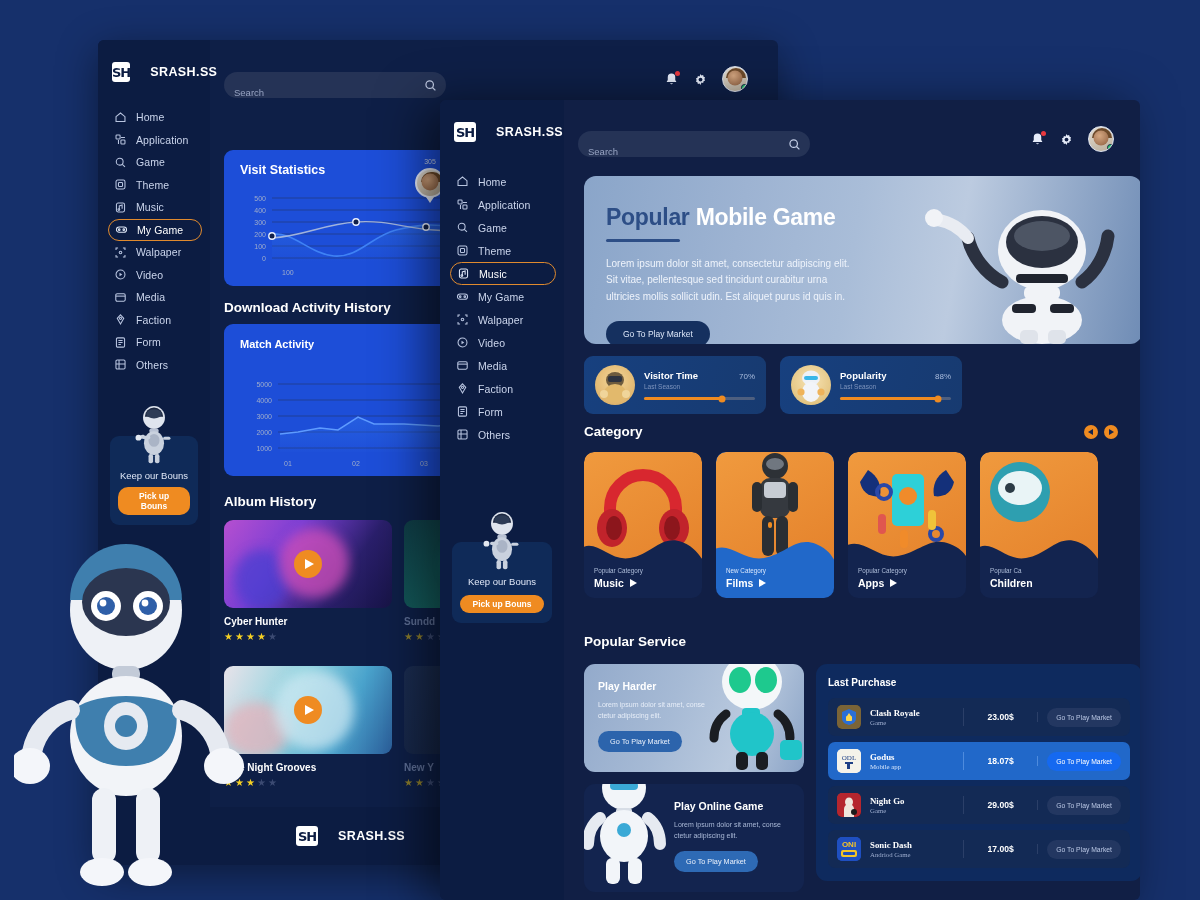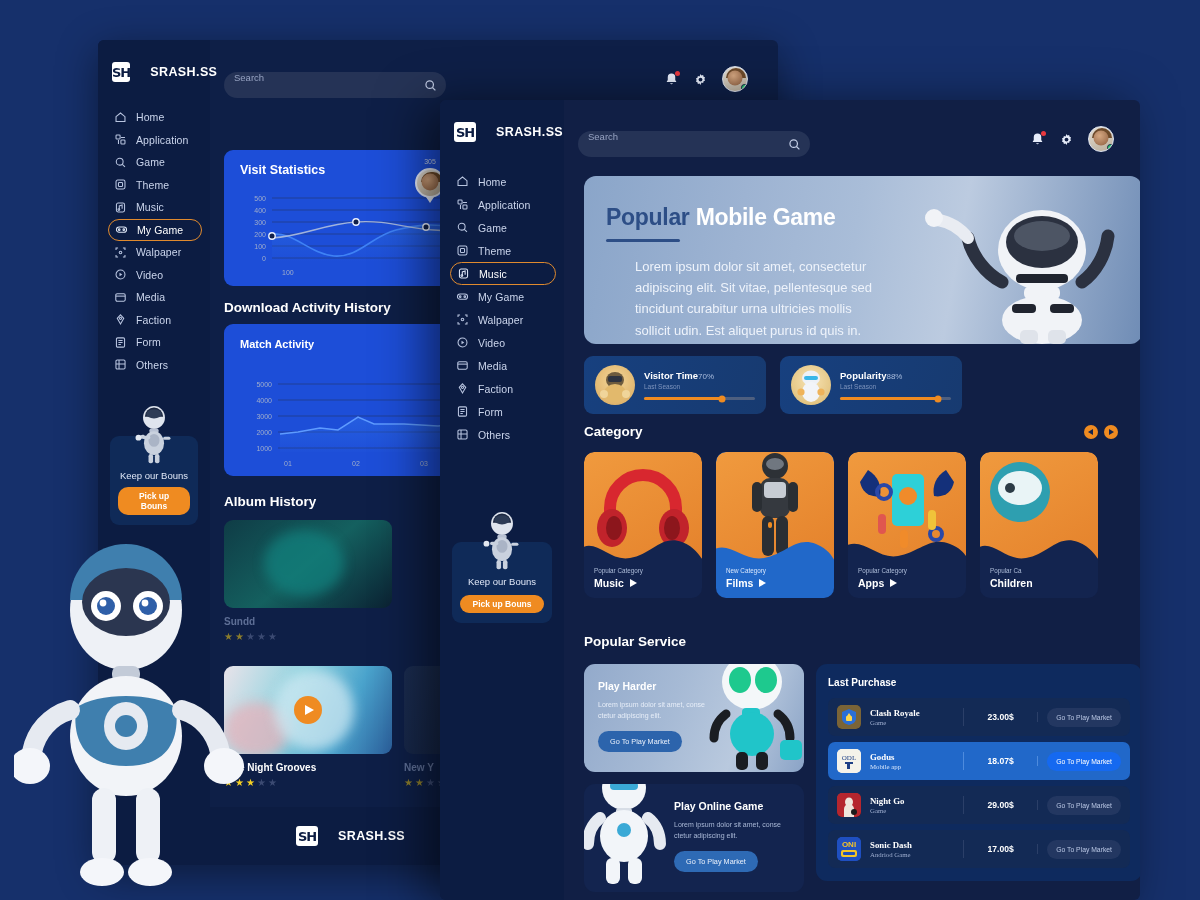--- a/index.html
+++ b/index.html
@@ -84,21 +84,21 @@
     font-size: 8.5px; font-weight: 600; border-radius: 10px;
     padding: 4px 12px; border: none; cursor: pointer;
   }
 
   
   .topbar { position: absolute; top: 0; right: 0; display: flex; align-items: center; }
   .win-back .topbar { left: 112px; height: 76px; }
   .win-front .topbar { left: 124px; height: 76px; }
   .search {
     position: relative; background: #253356; border-radius: 14px;
-    height: 26px; display: flex; align-items: flex-start; padding: 0 10px;
+    height: 26px; display: flex; align-items: flex-end; padding: 0 10px;
   }
   .win-back .search { width: 222px; margin-left: 14px; margin-top: 14px; }
   .win-front .search { width: 232px; margin-left: 14px; margin-top: 12px; }
   .search input {
     background: transparent; border: none; outline: none;
     color: #d4dcf0; font-size: 9.5px; width: 100%;
     font-family: "Liberation Sans", sans-serif;
   }
   .search input::placeholder { color: #97a3c2; }
   .search .mag { position: absolute; right: 9px; top: 6px; }
@@ -215,21 +215,21 @@
 
   .hero {
     position: absolute; left: 20px; top: 0px; width: 558px; height: 168px;
     border-radius: 12px; overflow: hidden;
     background: linear-gradient(100deg, #8aa5c9 0%, #9db3d2 28%, #a9bdd8 48%, #bccbe0 66%, #6f8cb5 100%);
   }
   .hero-inner { padding: 28px 0 0 22px; position: relative; z-index: 2; }
   .hero-h1 { font-size: 23px; font-weight: 800; color: #fff; letter-spacing: -.3px; }
   .hero-h1 .accent { color: #2d4e86; }
   .hero-rule { width: 74px; height: 2.5px; background: #2d4e86; margin: 8px 0 14px; border-radius: 2px; }
-  .hero-p { color: #eef3fb; font-size: 13px; line-height: 1.65; width: 252px; margin-left: 29px; }
+  .hero-p { color: #eef3fb; font-size: 10px; line-height: 1.65; width: 252px; }
   .hero-btn {
     margin-top: 16px; background: #15305f; color: #dce6f8;
     border: none; border-radius: 14px; padding: 8px 17px;
     font-size: 8.5px; cursor: pointer; font-family: "Liberation Sans", sans-serif;
   }
   .hero-robot {
     position: absolute; right: 6px; top: 2px; width: 262px; height: 166px;
   }
 
   
@@ -240,21 +240,21 @@
     display: flex; align-items: center; padding: 0 11px; gap: 9px;
   }
   .stat-av {
     width: 40px; height: 40px; border-radius: 50%; flex: 0 0 40px;
     position: relative; overflow: hidden;
   }
   .sa1 { background: radial-gradient(circle at 50% 40%, #f4d79a, #d8a85c); }
   .sa2 { background: radial-gradient(circle at 50% 40%, #f6e2b0, #d9b874); }
   .sa3 { background: radial-gradient(circle at 50% 40%, #f7e3b4, #dcb96f); }
   .stat-body { flex: 1; }
-  .stat-top { display: flex; align-items: baseline; }
+  .stat-top { display: flex; justify-content: space-between; align-items: baseline; }
   .stat-name { color: #fff; font-size: 9.5px; font-weight: 700; }
   .stat-pct { color: #a9bcdd; font-size: 8px; }
   .stat-sub { color: #7e94bd; font-size: 6.5px; margin-top: 2px; }
   .stat-track {
     margin-top: 7px; height: 3px; border-radius: 3px;
     background: #4e5f7f; position: relative;
   }
   .stat-fill { position: absolute; left: 0; top: 0; bottom: 0; border-radius: 3px; background: #ef8b21; }
   .stat-knob {
     position: absolute; top: 50%; transform: translate(-50%,-50%);
@@ -612,20 +612,29 @@
           <path d="M56 68 L74 66 L96 62 L114 64 L134 51 L150 58 L180 58 L214 60 L234 58 L262 60 L280 38 L296 33 L320 39 L350 35 L375 31 L418 30 L418 86 L56 86 Z" fill="url(#maFill)"></path>
           <path d="M56 68 L74 66 L96 62 L114 64 L134 51 L150 58 L180 58 L214 60 L234 58 L262 60 L280 38 L296 33 L320 39 L350 35 L375 31 L418 30" stroke="#5e9bff" stroke-width="1.5" fill="none"></path>
           <circle cx="350" cy="35" r="2.6" fill="#11204a" stroke="#dfe8fb" stroke-width="1.2"></circle>
         </svg>
       </div>
 
       <div class="sec-head" style="position:absolute; left:14px; top:378px;">Album History</div>
 
       <div class="album-row" style="position:absolute; left:14px; top:404px;">
         <div class="album-item">
+          <div class="thumb t1">
+            <div class="blobB"></div>
+            <div class="blobA"></div>
+            <div class="play-btn"></div>
+          </div>
+          <div class="album-name">Cyber Hunter</div>
+          <div class="stars"><span class="on">★</span><span class="on">★</span><span class="on">★</span><span class="on">★</span><span>★</span></div>
+        </div>
+        <div class="album-item">
           <div class="thumb t3">
             <div class="blobA"></div>
           </div>
           <div class="album-name dim">Sundd</div>
           <div class="stars dim"><span class="on">★</span><span class="on">★</span><span>★</span><span>★</span><span>★</span></div>
         </div>
       </div>
 
       <div class="album-row" style="position:absolute; left:14px; top:550px;">
         <div class="album-item">

